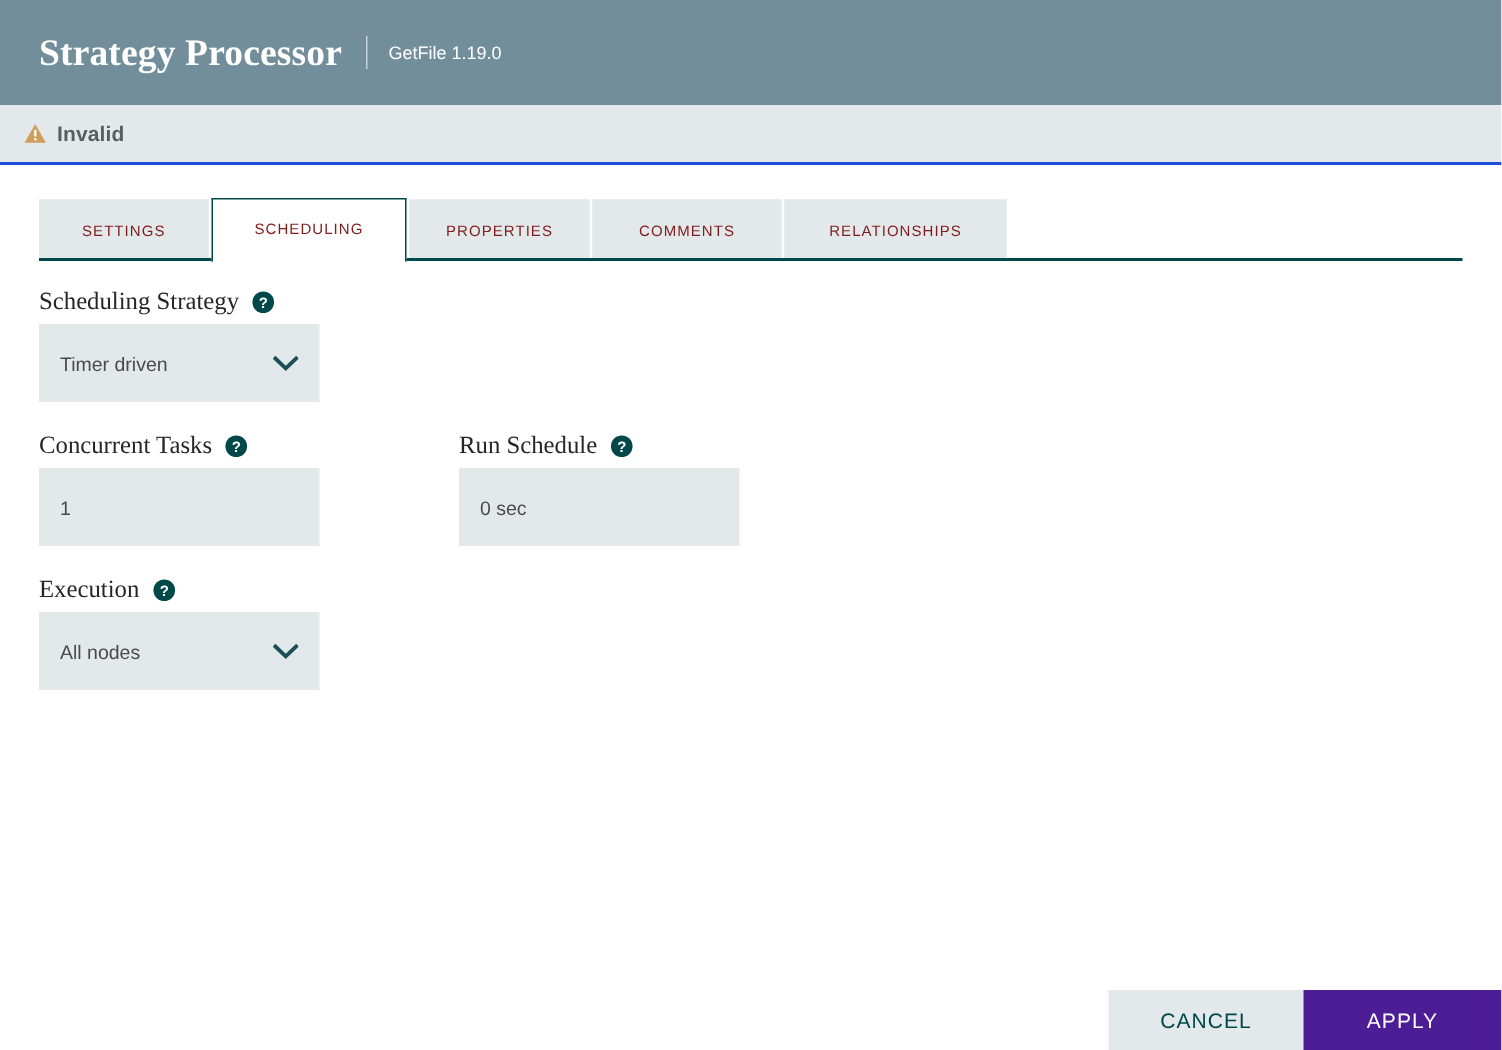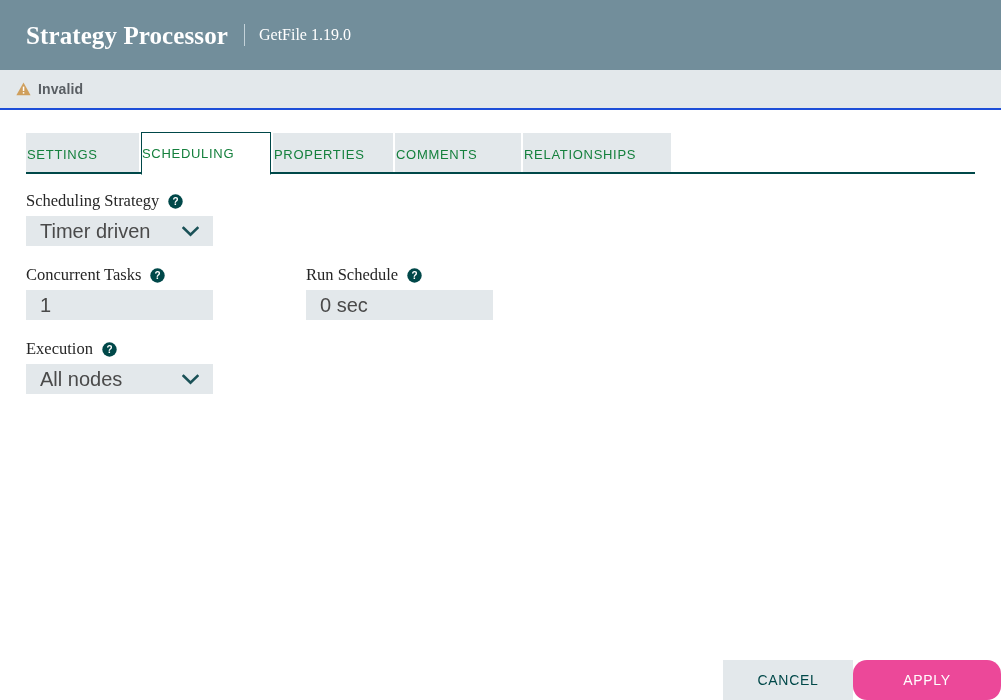--- a/index.html
+++ b/index.html
@@ -33,22 +33,22 @@
     line-height: 1;
   }
   .title-sep {
     width: 1px;
     height: 22px;
     background: #c3d2d9;
     margin: 0 14px 0 16px;
     display: inline-block;
   }
   .dialog-subtitle {
-    font-family: Liberation Serif, serif;
-    font-size: 16px;
+    font-family: Liberation Sans, sans-serif;
+    font-size: 12px;
     color: #ffffff;
     line-height: 1;
   }
 
   
   .status-bar {
     height: 40px;
     background: #e3e8eb;
     display: flex;
     align-items: center;
@@ -80,23 +80,24 @@
     display: flex;
     align-items: flex-end;
   }
   .tab {
     height: 41px;
     background: #e3e8eb;
     border: 1px solid #e3e8eb;
     border-bottom: none;
     display: flex;
     align-items: center;
-    font-size: 13px;
+    justify-content: center;
+    font-size: 10px;
     letter-spacing: 0.7px;
-    color: #15803d;
+    color: #7f1d1d;
     font-family: "Liberation Sans", sans-serif;
     cursor: pointer;
     margin-right: 2px;
     position: relative;
     z-index: 1;
     user-select: none;
   }
   .tab.active {
     background: #ffffff;
     border: 1px solid #004849;
@@ -137,26 +138,26 @@
   }
   .help-icon {
     margin-left: 9px;
     display: inline-flex;
     align-items: center;
   }
   .help-icon svg { display: block; }
 
   .control {
     background: #e3e8eb;
-    height: 30px;
+    height: 52px;
     display: flex;
     align-items: center;
     padding: 0 10px 0 14px;
     font-family: "Liberation Sans", sans-serif;
-    font-size: 20px;
+    font-size: 13px;
     color: #4a4a4a;
     cursor: pointer;
     user-select: none;
   }
   .control.input {
     cursor: text;
   }
   .control .value { flex: 1 1 auto; }
   .chev { display: flex; align-items: center; padding-right: 4px; }
   .chev svg { display: block; }
@@ -183,24 +184,23 @@
     letter-spacing: 0.7px;
     cursor: pointer;
     user-select: none;
   }
   .btn-cancel {
     width: 130px;
     background: #e3e8eb;
     color: #004849;
   }
   .btn-apply {
-    width: 148px;
-    background: #ec4899;
+    width: 132px;
+    background: #4c1d95;
     color: #ffffff;
-    border-radius: 14px;
   }
 </style>
 </head>
 <body>
 
 <div class="dialog-header">
   <span class="dialog-title">Strategy Processor</span>
   <span class="title-sep"></span>
   <span class="dialog-subtitle">GetFile 1.19.0</span>
 </div>

